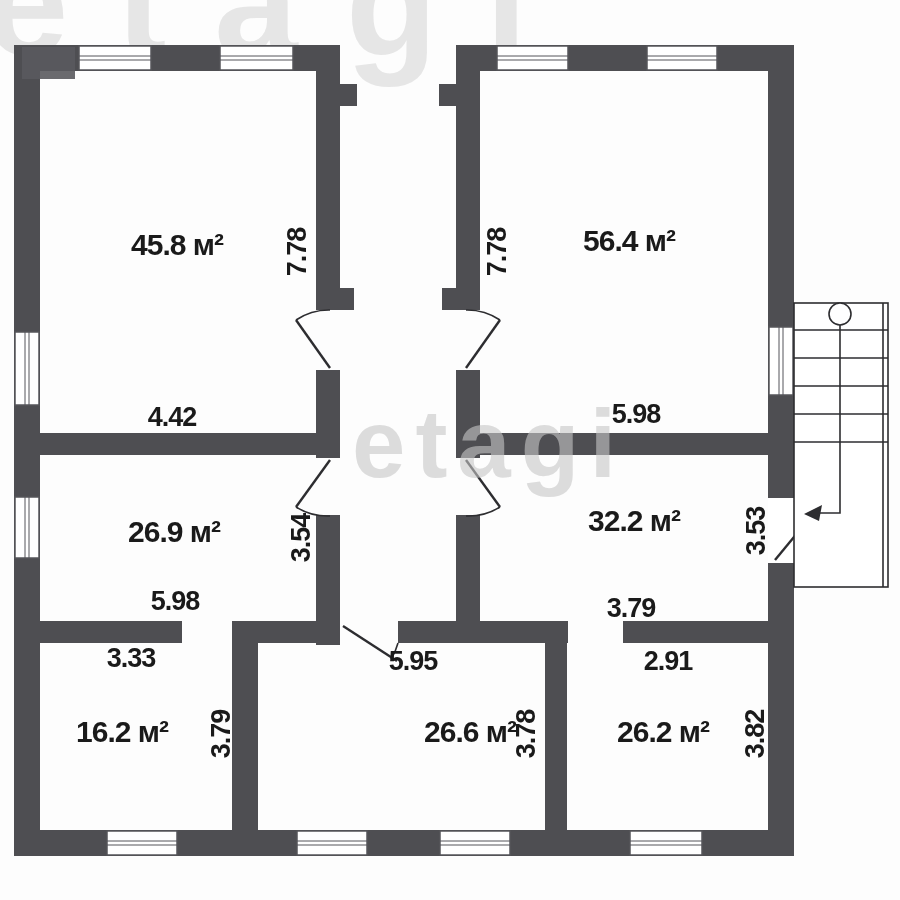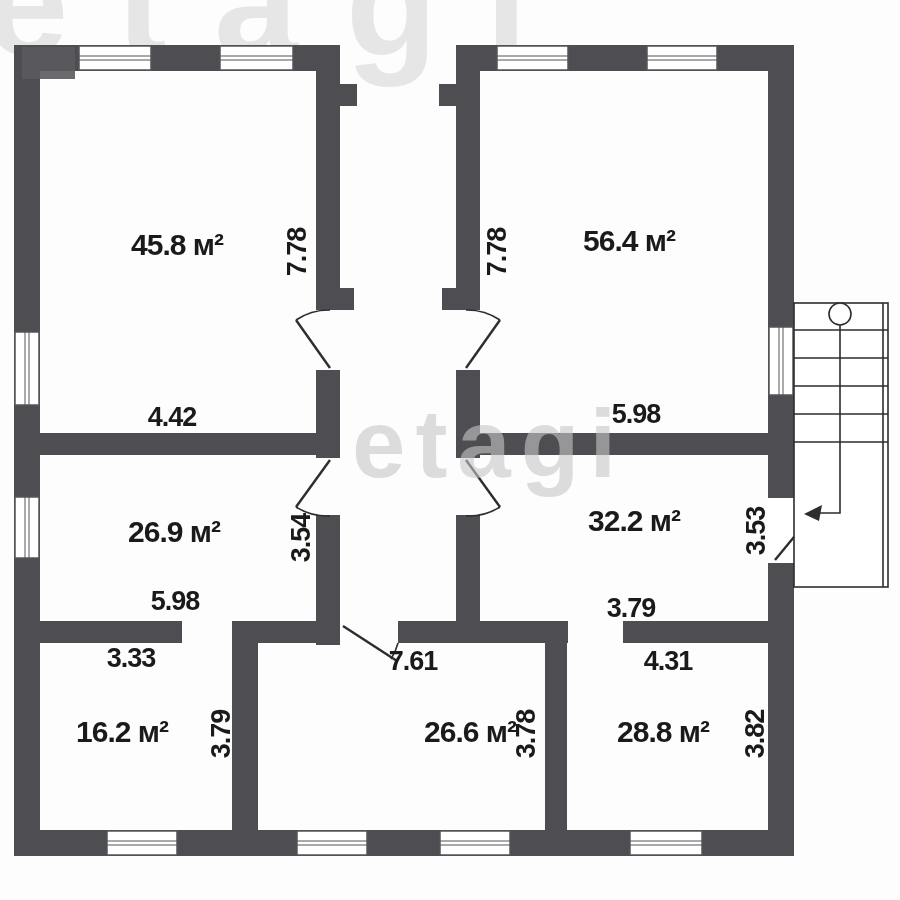--- a/index.html
+++ b/index.html
@@ -193,29 +193,29 @@
   </svg>
 
   <div class="wm-center">etagi</div>
 
   <div class="label area" style="left:177px;top:245px">45.8 м²</div>
   <div class="label area" style="left:629px;top:241px">56.4 м²</div>
   <div class="label area" style="left:174px;top:532px">26.9 м²</div>
   <div class="label area" style="left:634px;top:521px">32.2 м²</div>
   <div class="label area" style="left:122px;top:732px">16.2 м²</div>
   <div class="label area" style="left:470px;top:732px">26.6 м²</div>
-  <div class="label area" style="left:663px;top:732px">28.8 м²</div>
+  <div class="label area" style="left:663px;top:732px">26.2 м²</div>
 
   <div class="label dim" style="left:172px;top:417px">4.42</div>
   <div class="label dim" style="left:636px;top:414px">5.98</div>
   <div class="label dim" style="left:175px;top:601px">5.98</div>
   <div class="label dim" style="left:631px;top:608px">3.79</div>
   <div class="label dim" style="left:131px;top:658px">3.33</div>
-  <div class="label dim" style="left:413px;top:661px">7.61</div>
-  <div class="label dim" style="left:668px;top:661px">4.31</div>
+  <div class="label dim" style="left:413px;top:661px">5.95</div>
+  <div class="label dim" style="left:668px;top:661px">2.91</div>
 
   <div class="label dim vert" style="left:297px;top:252px">7.78</div>
   <div class="label dim vert" style="left:497px;top:252px">7.78</div>
   <div class="label dim vert" style="left:301px;top:538px">3.54</div>
   <div class="label dim vert" style="left:756px;top:531px">3.53</div>
   <div class="label dim vert" style="left:221px;top:734px">3.79</div>
   <div class="label dim vert" style="left:526px;top:734px">3.78</div>
   <div class="label dim vert" style="left:755px;top:734px">3.82</div>
 
 </div>

